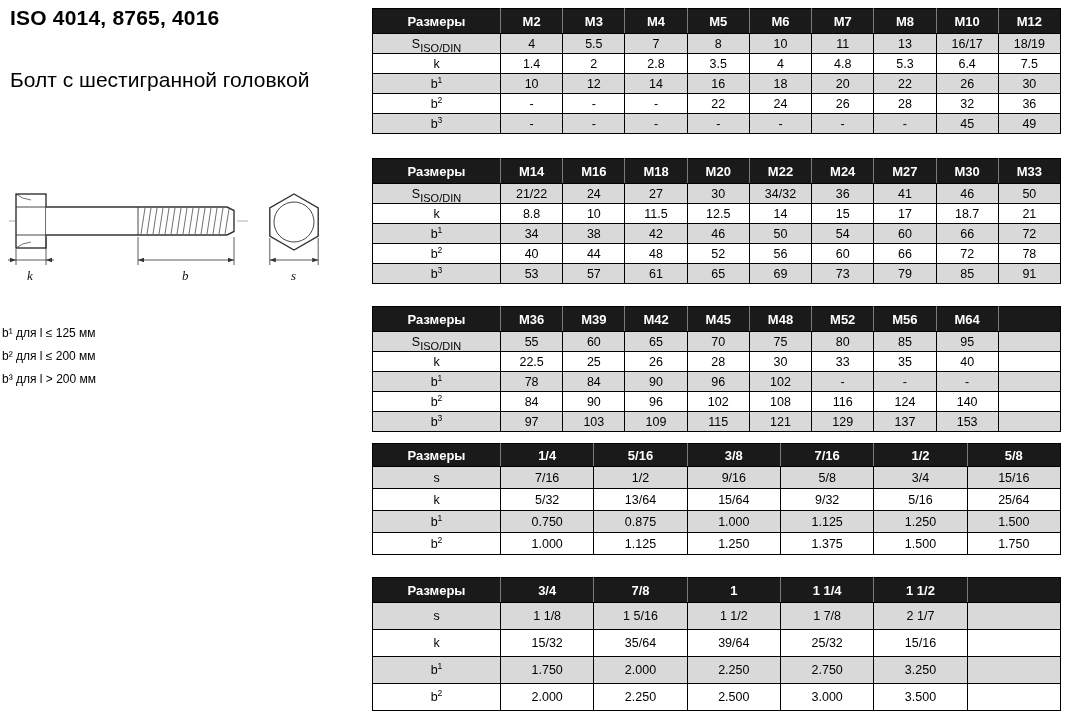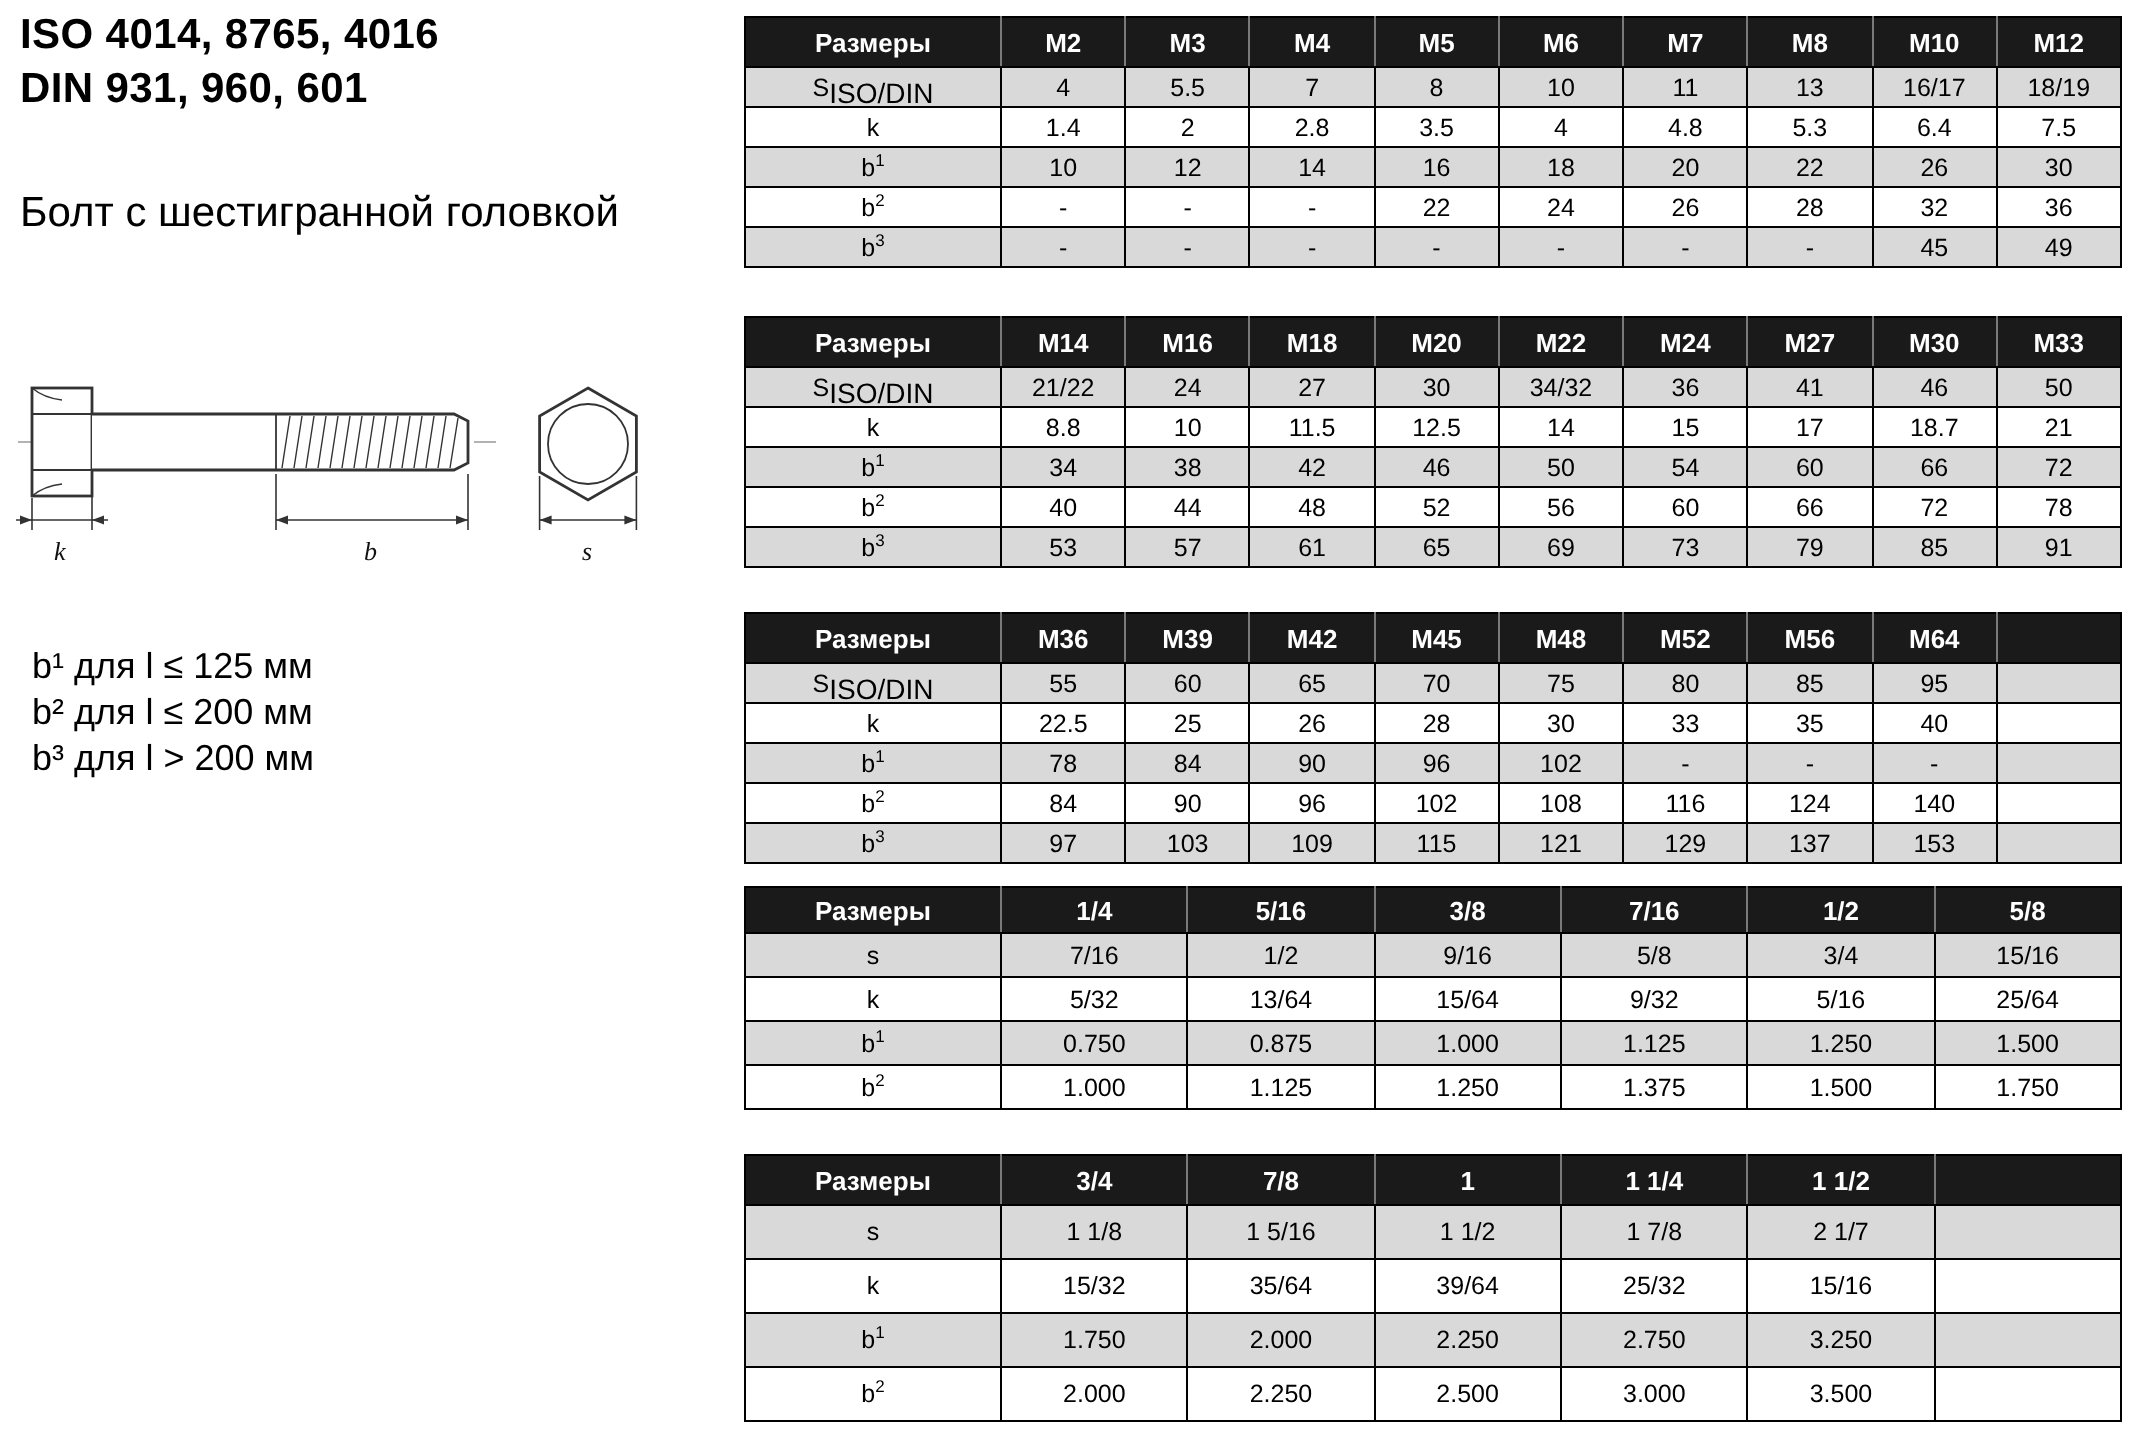--- a/index.html
+++ b/index.html
@@ -5,57 +5,56 @@
   * { margin:0; padding:0; box-sizing:border-box; }
   html,body { background:#fff; }
   body { font-family:"Liberation Sans", sans-serif; color:#000; }
   .page { position:relative; width:1067px; height:720px; background:#fff; overflow:hidden; }
 
   
   .left-panel { position:absolute; left:10px; top:4px; width:358px; }
   .title-line { font-size:21px; font-weight:bold; line-height:27px; letter-spacing:.2px; }
   .subtitle { margin-top:36px; font-size:21px; line-height:25px; }
   .drawing-wrap { position:absolute; left:8px; top:192px; width:340px; height:100px; }
-  .notes { position:absolute; left:16px; top:322px; font-size:18px; line-height:23px; }
+  .notes { position:absolute; left:2px; top:322px; font-size:12px; line-height:23px; }
   .dim-label { font-style:italic; font-size:13px; fill:#111; font-family:"Liberation Serif", serif; }
 
   
   .tables { position:absolute; left:372px; top:8px; width:689px; }
   table { border-collapse:collapse; table-layout:fixed; width:100%;
           border:1px solid var(--border,#000); background:#fff; }
   th, td { text-align:center; vertical-align:middle; padding:0 2px;
            font-size:12.5px; overflow:hidden; white-space:nowrap; }
   thead th { background:var(--header-bg,#1a1a1a); color:var(--header-text,#fff);
              font-weight:bold; font-size:13px; height:25px;
              border:1px solid #7a7a7a; border-top-color:#000; border-bottom-color:#000; }
   thead th:first-child { border-left-color:#000; }
   thead th:last-child { border-right-color:#000; }
   tbody td { border:1px solid var(--border,#000); height:20px; }
   tbody tr:nth-child(odd) td { background:var(--row-alt-bg,#d9d9d9); }
   tbody tr:nth-child(even) td { background:var(--row-bg,#ffffff); }
   sup { font-size:8.5px; vertical-align:super; line-height:0; }
-  sub { font-size:14px; vertical-align:sub; line-height:0; }
+  sub { font-size:11px; vertical-align:sub; line-height:0; }
 
   table.t1 { margin-bottom:24px; }
   table.t2 { margin-bottom:22px; }
   table.t3 { margin-bottom:11px; }
   table.t4 { margin-bottom:22px; }
   table.t4 thead th { height:23px; }
   table.t4 tbody td { height:22px; }
   table.t5 thead th { height:25px; }
   table.t5 tbody td { height:27px; }
 </style>
 </head>
 <body>
 
 <div class="page">
 
   <div class="left-panel">
     <div class="title-line">ISO 4014, 8765, 4016</div>
-    <div class="title-line">DIN 931, 960, 601</div>
     <div class="subtitle">
       <div>Болт с шестигранной головкой</div>
     </div>
   </div>
 
   <div class="drawing-wrap">
     <svg width="336" height="94" viewBox="0 0 336 94">
 
       <line x1="1" y1="29" x2="240" y2="29" stroke="#999" stroke-width="0.8" stroke-dasharray="11 3 2 3"></line>
 

